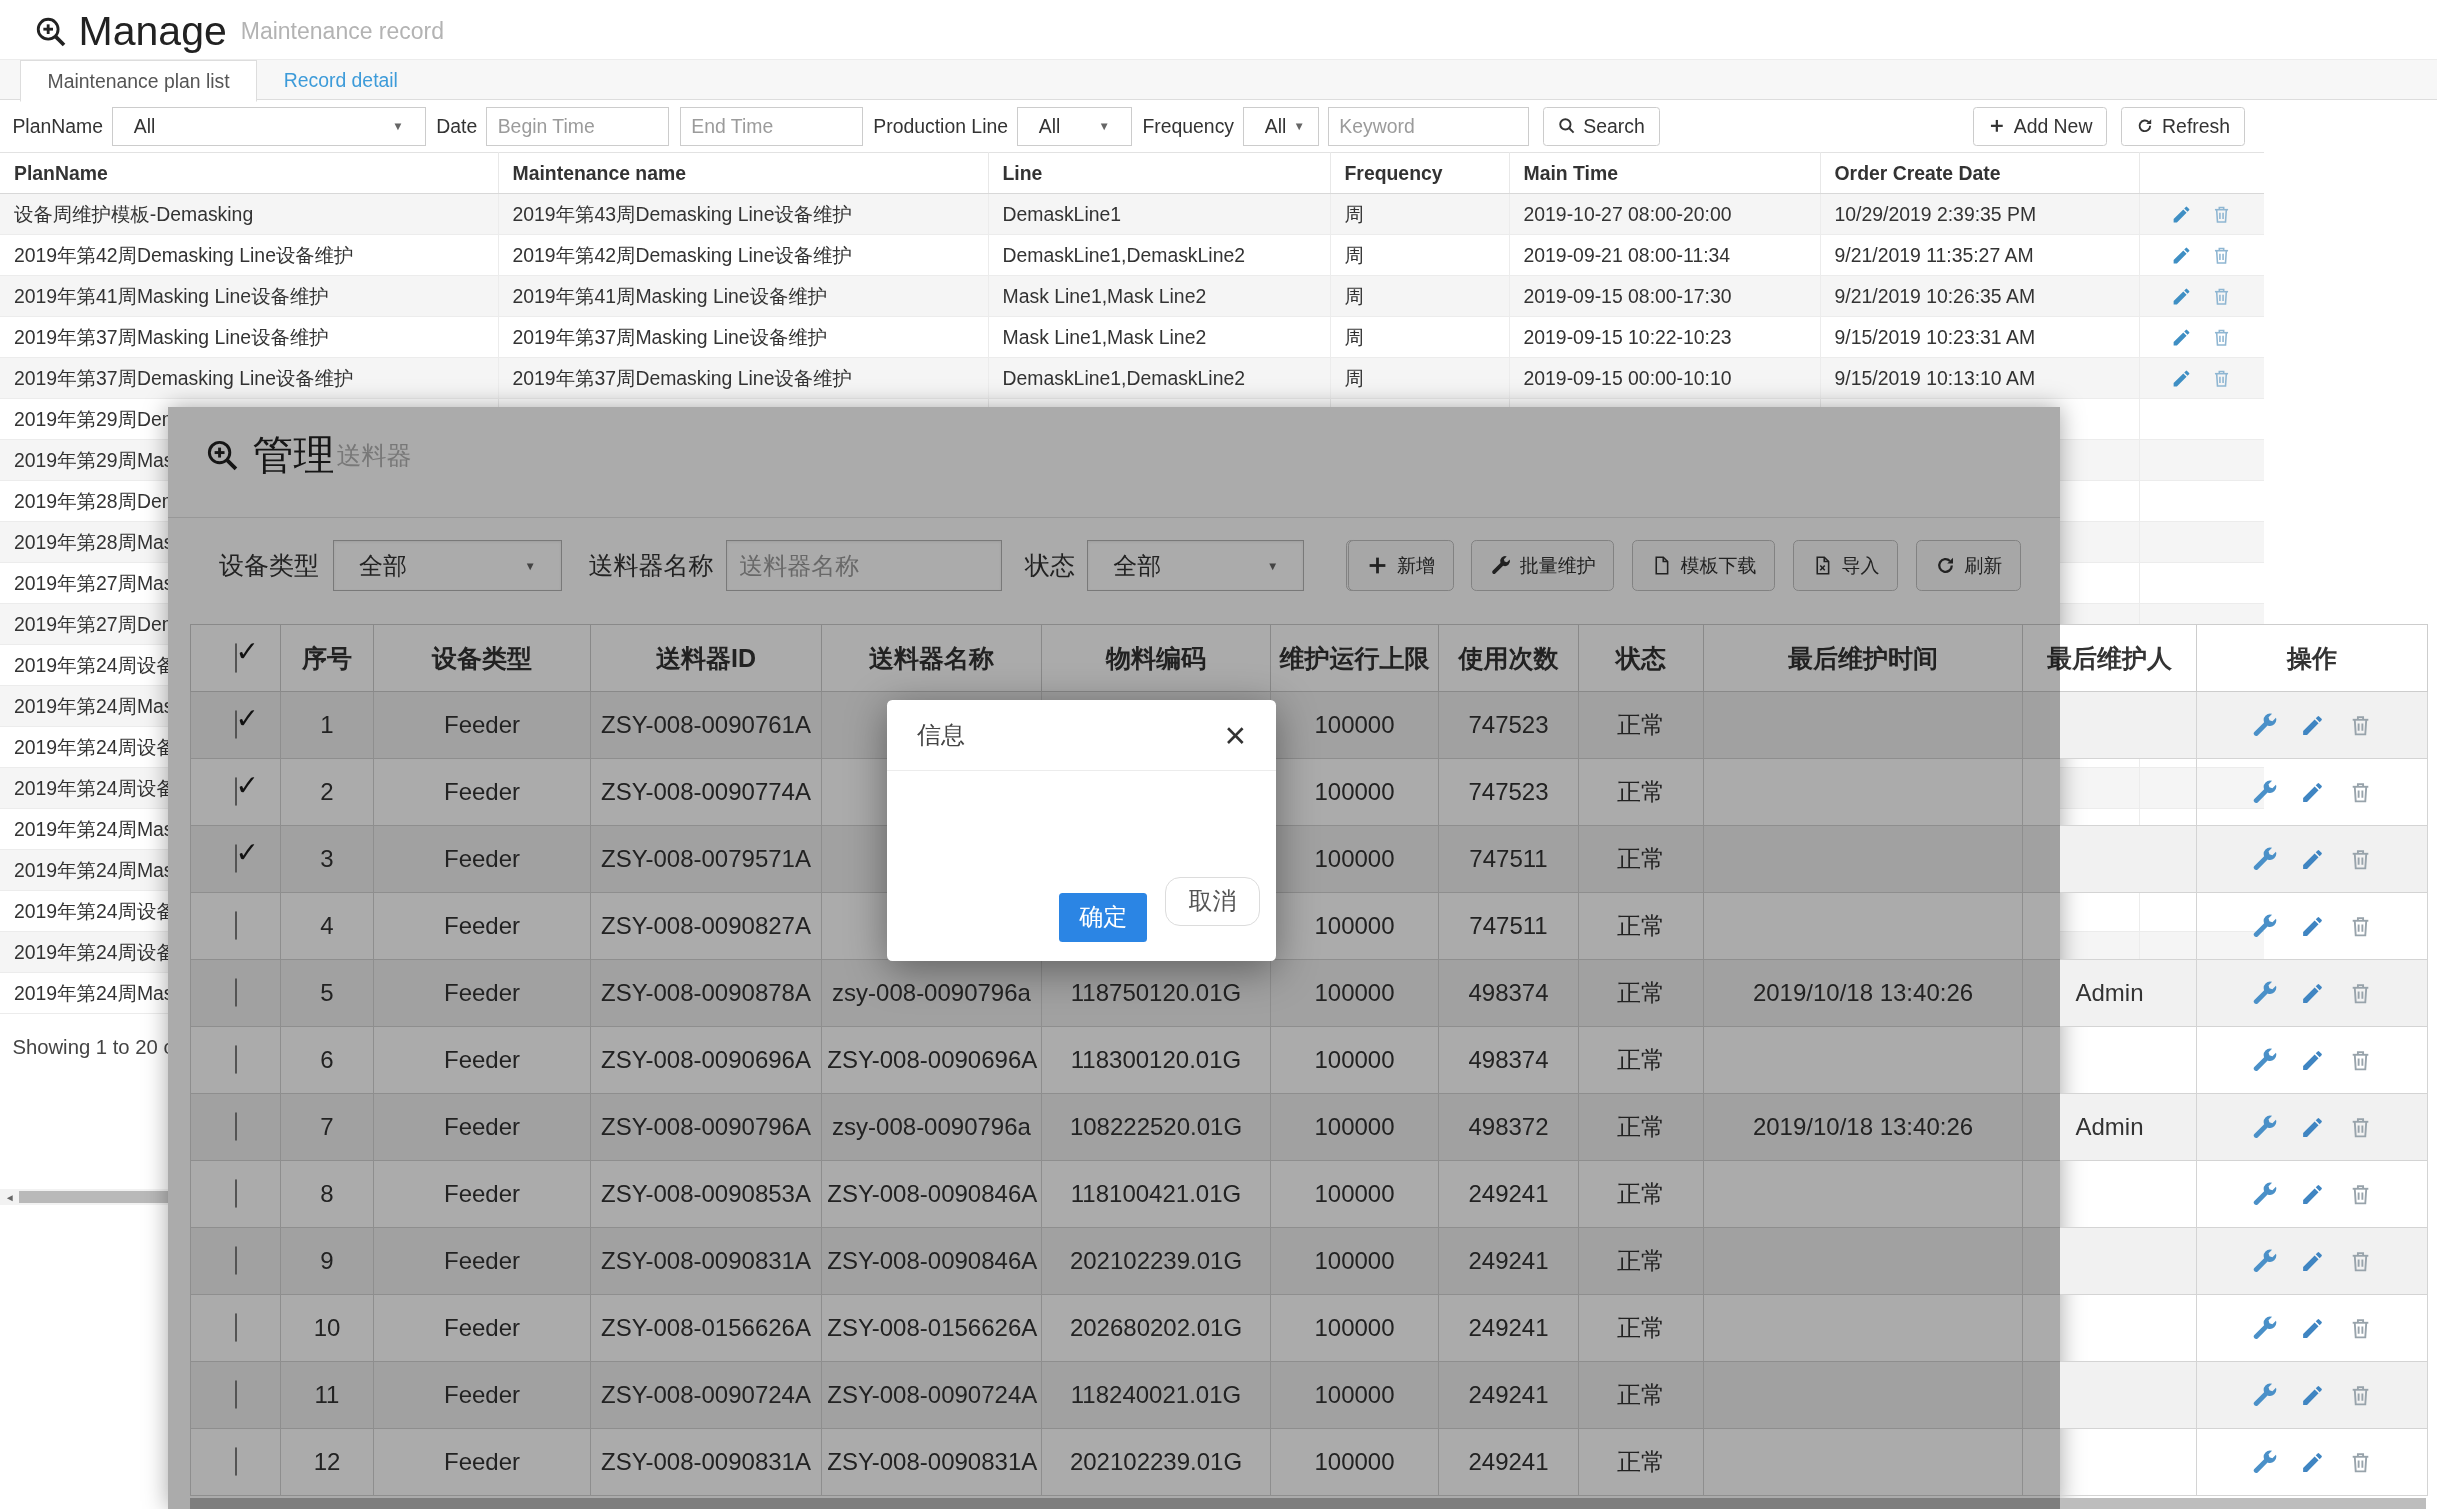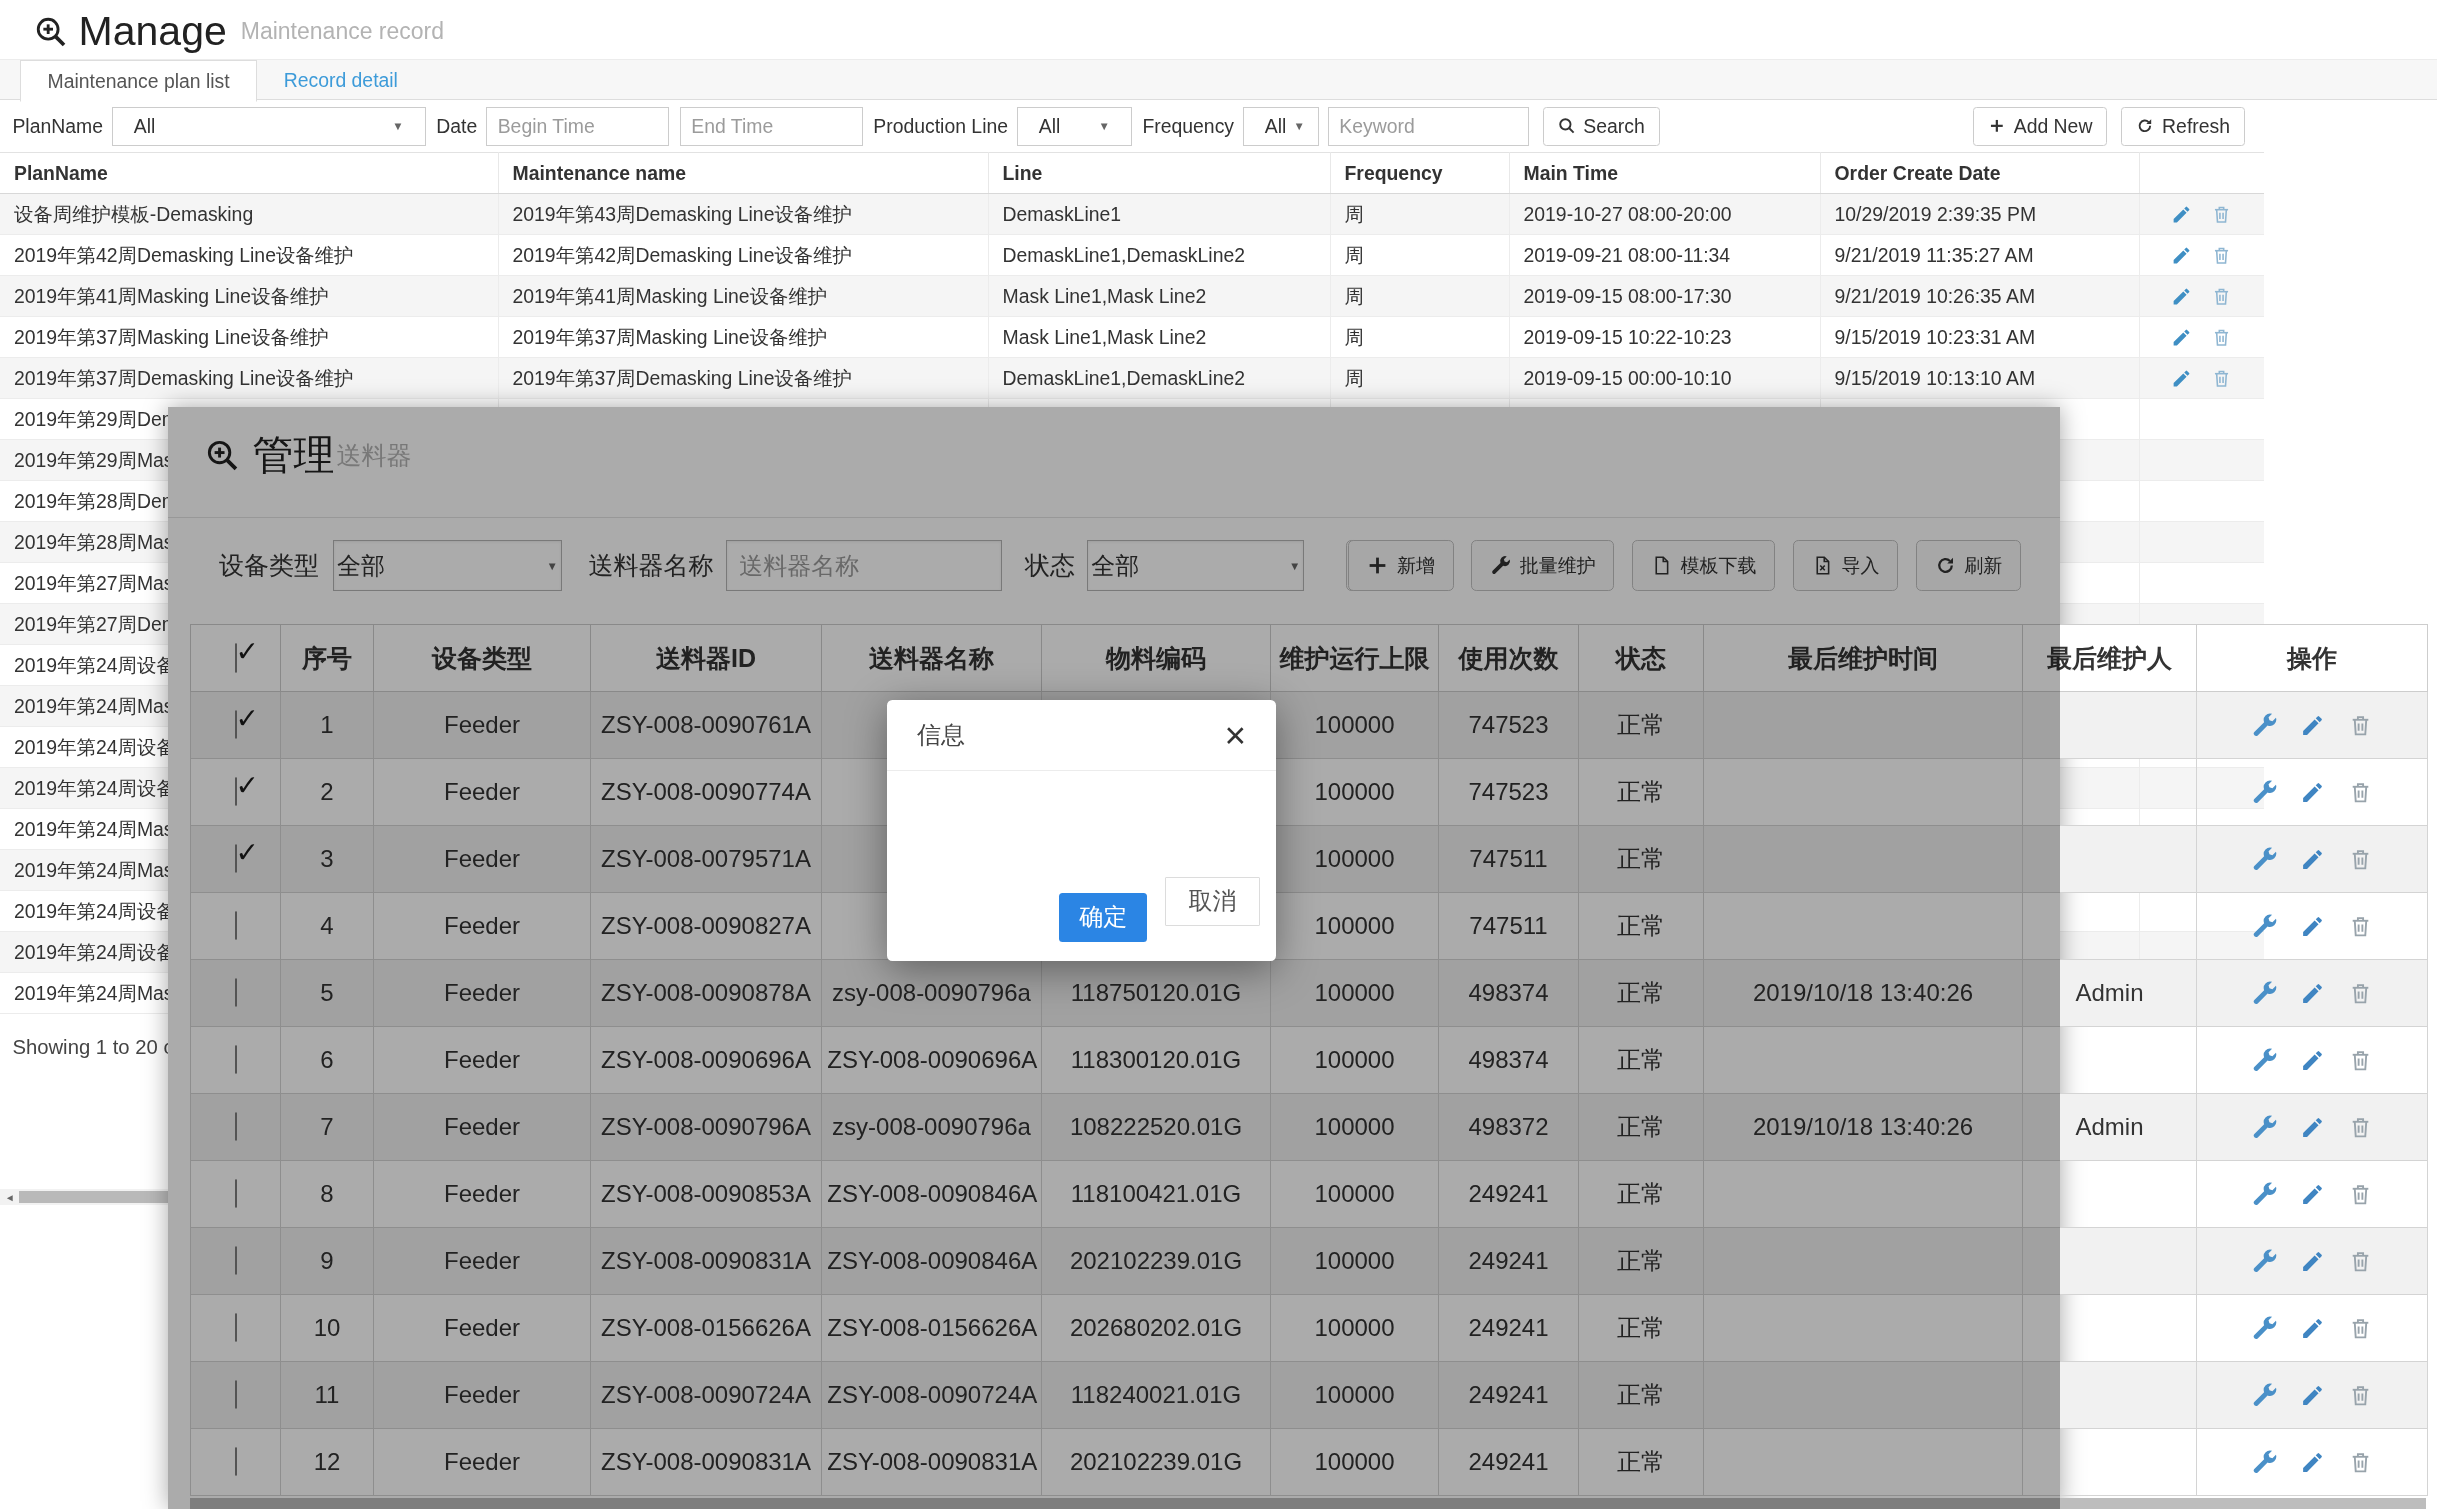--- a/index.html
+++ b/index.html
@@ -47,21 +47,21 @@
 
   
   .fg{position:absolute;left:168px;top:407px;width:1892px;height:1102px;background:#fff;
     box-shadow:0 0 23px rgba(0,0,0,.35);z-index:10;}
   .fg-header{position:absolute;left:37px;top:21px;display:flex;align-items:center;color:#222;}
   .fg-title{font-size:41px;margin-left:12.4px;}
   .fg-sub{font-size:25px;color:#b3b3b3;margin-left:2px;}
   .fg-divider{position:absolute;left:0;top:110px;width:100%;border-top:0.9px solid #e3e3e3;}
   .fg-filter{position:absolute;left:51px;top:133px;height:51px;display:flex;align-items:center;font-size:25px;}
   .fsel{height:51px;border:0.9px solid #b5b5b5;background:#fff;box-shadow:inset 0 0.9px 2.7px rgba(0,0,0,.08);
-    display:flex;align-items:center;justify-content:space-between;padding:0 3px;box-sizing:border-box;font-size:24px;}
+    display:flex;align-items:center;justify-content:space-between;padding:0 25px;box-sizing:border-box;font-size:24px;}
   .fg-filter .lbl{white-space:nowrap;}
   input.finp{height:51px;border:0.9px solid #b5b5b5;box-shadow:inset 0 0.9px 2.7px rgba(0,0,0,.08);
     padding:0 12.4px;box-sizing:border-box;font-size:24px;outline:none;font-family:inherit;color:#333;}
   input.finp::placeholder{color:#9b9b9b;}
   .fbtn{height:51px;border:0.9px solid #c2c2c2;border-radius:5.3px;background:#fafafa;display:inline-flex;
     align-items:center;gap:8.8px;padding:0 17.7px;font-size:19px;color:#333;white-space:nowrap;box-sizing:border-box;}
   .fg-toolbar{position:absolute;right:39px;top:133px;display:flex;gap:17.7px;}
 
   .fg-table{position:absolute;left:22px;top:217px;width:2236px;border:0.9px solid #c6c6c6;}
   .fg-table th{height:66px;font-size:25px;font-weight:bold;text-align:center;border:0.9px solid #cdcdcd;
@@ -84,21 +84,21 @@
     box-shadow:0 8.8px 40px rgba(0,0,0,.4);z-index:30;}
   .modal-header{height:71px;border-bottom:0.9px solid #ececec;display:flex;align-items:center;
     justify-content:space-between;padding:0 30px;box-sizing:border-box;}
   .modal-title{font-size:24px;color:#444;}
   .modal-close{font-size:37px;color:#333;line-height:1;cursor:default;}
   .modal-body{padding:32px 32px 0 32px;font-size:25px;color:#333;}
   .modal-footer{position:absolute;left:0;right:0;bottom:19.4px;display:flex;justify-content:flex-end;
     gap:17.7px;padding-right:16px;}
   .btn-ok{width:88px;height:49px;background:#2b85e4;color:#fff;border:none;border-radius:3.5px;
     font-size:24px;display:flex;align-items:center;justify-content:center;font-family:inherit;margin-top:16px;}
-  .btn-cancel{width:95px;height:49px;background:#fff;color:#555;border:0.9px solid #dcdcdc;border-radius:1px;
+  .btn-cancel{width:95px;height:49px;background:#fff;color:#555;border:0.9px solid #dcdcdc;border-radius:15px;
     font-size:24px;display:flex;align-items:center;justify-content:center;font-family:inherit;}
 </style>
 </head>
 <body>
 
 <div id="screen">
 
   <div class="bp-header">
     <span>
       <svg width="34" height="34" viewBox="0 0 24 24" stroke="#222" fill="none" stroke-width="2">

